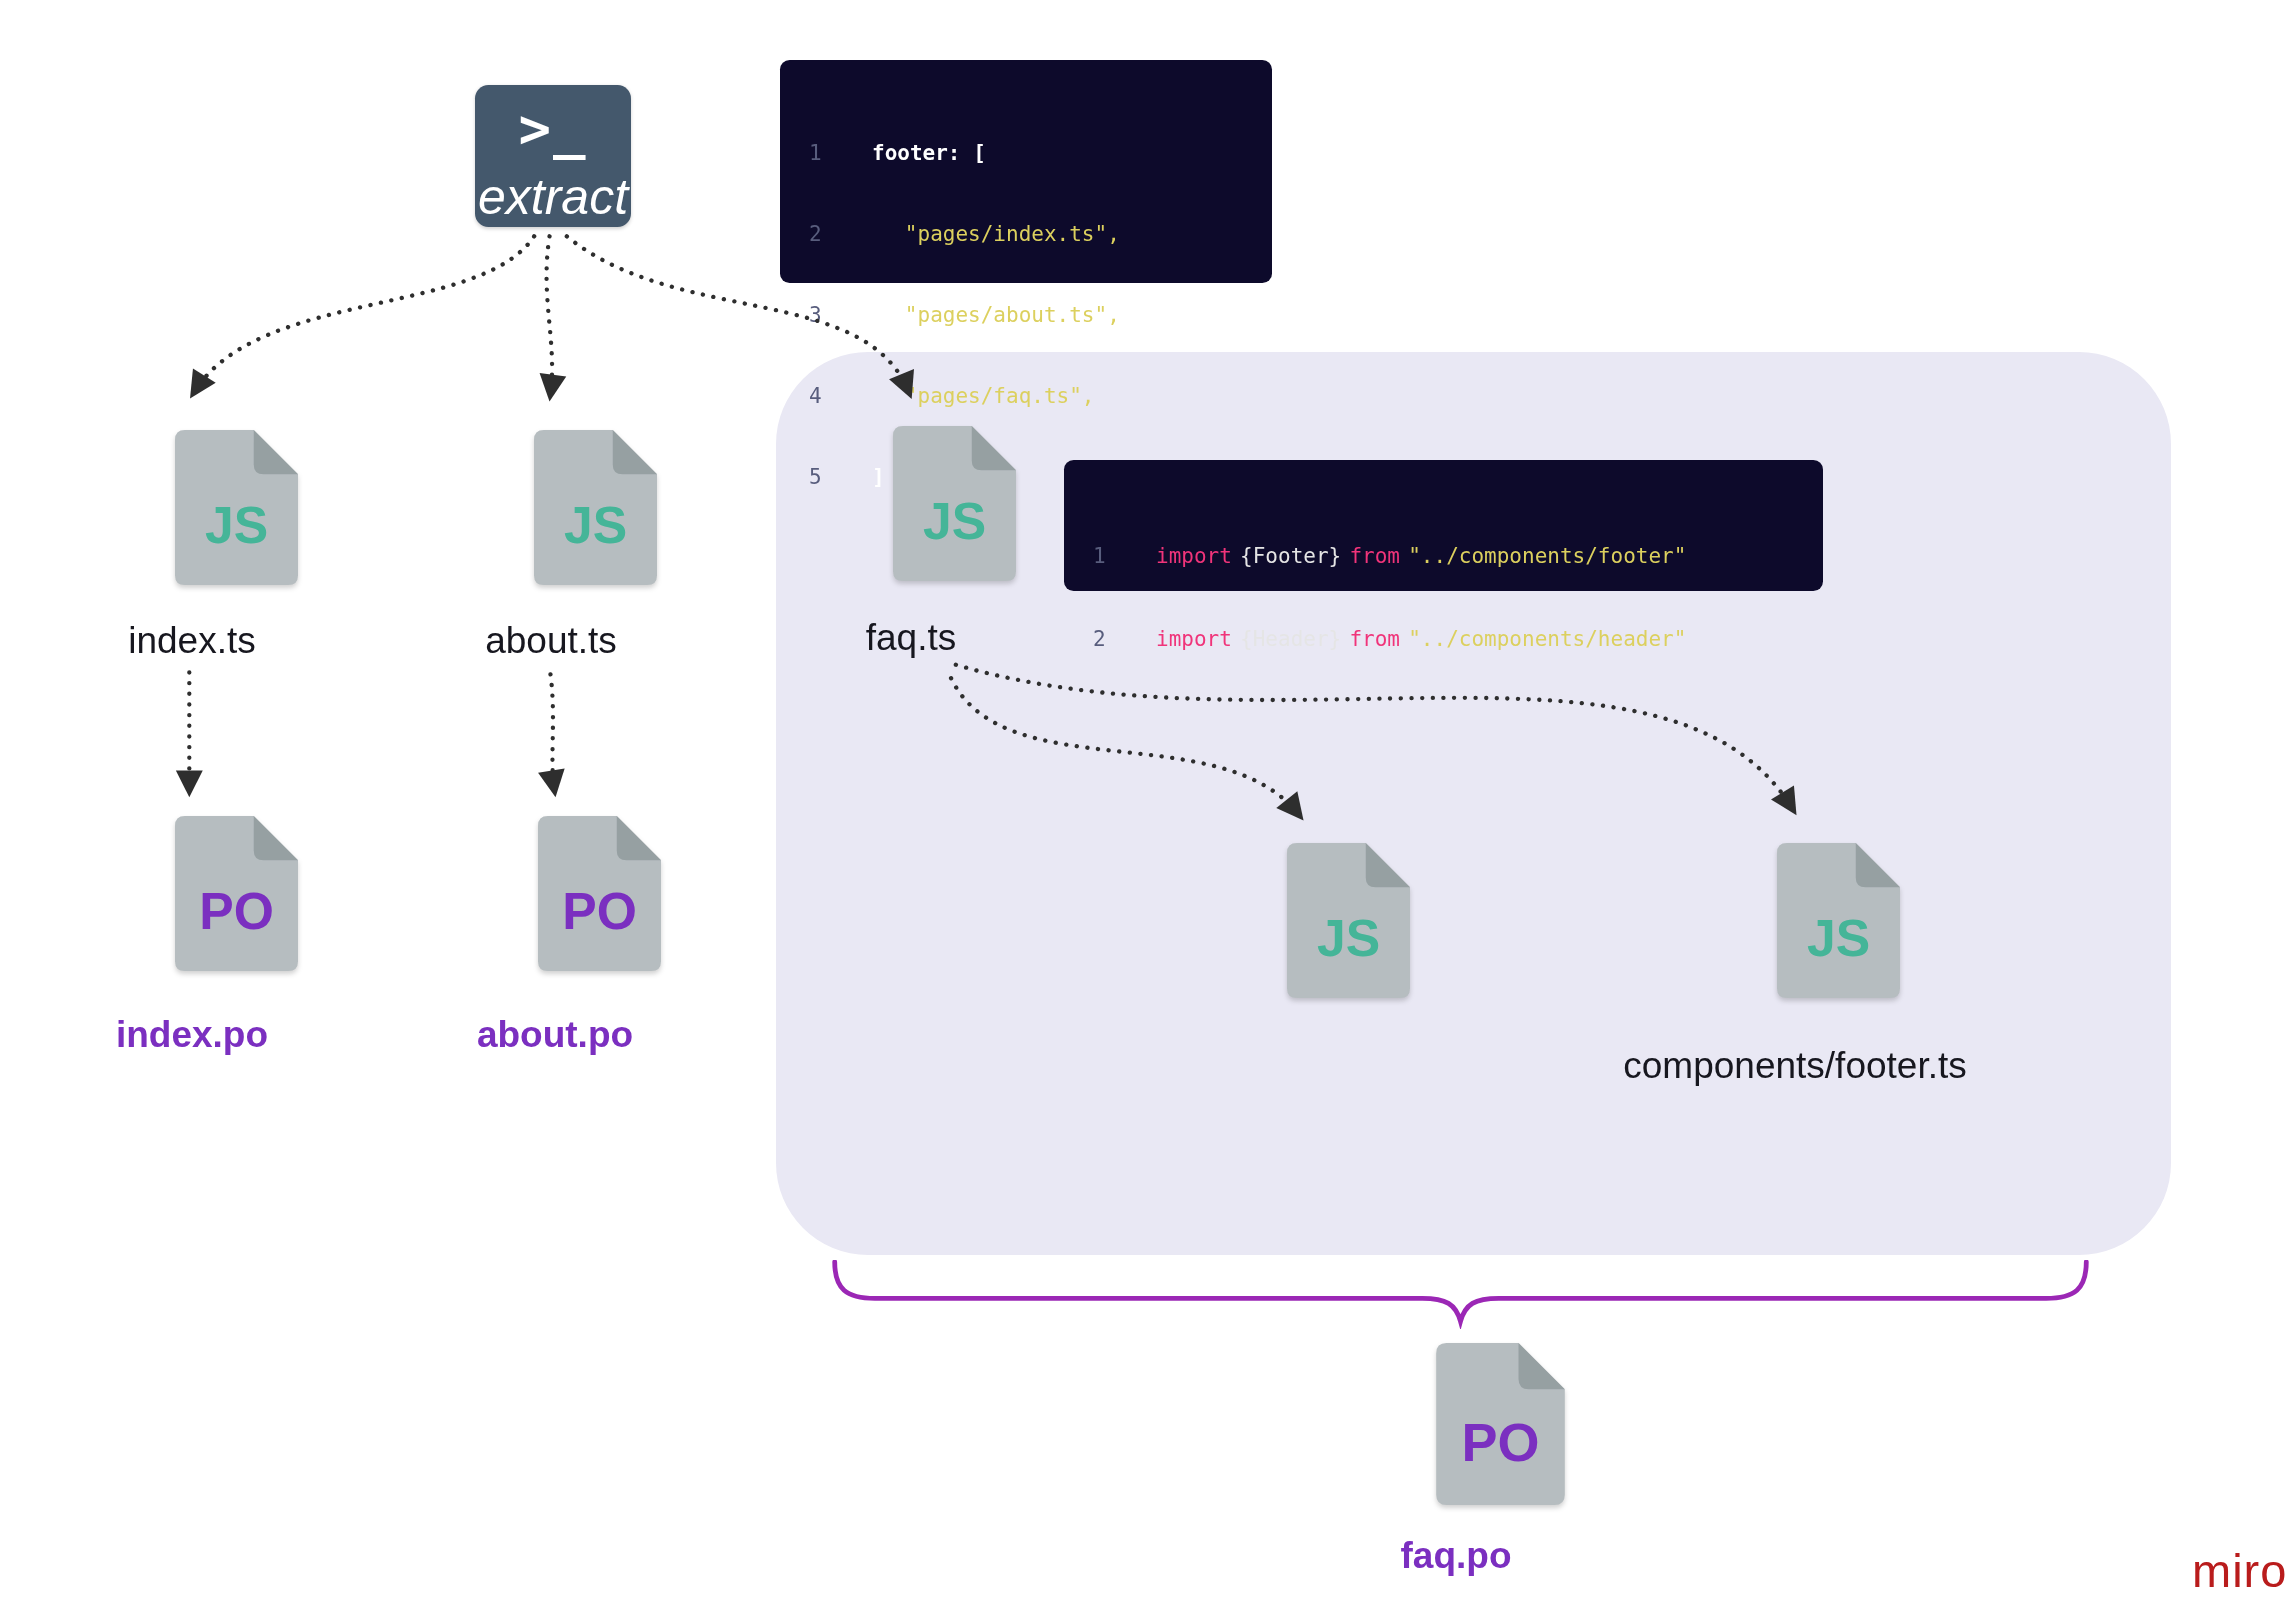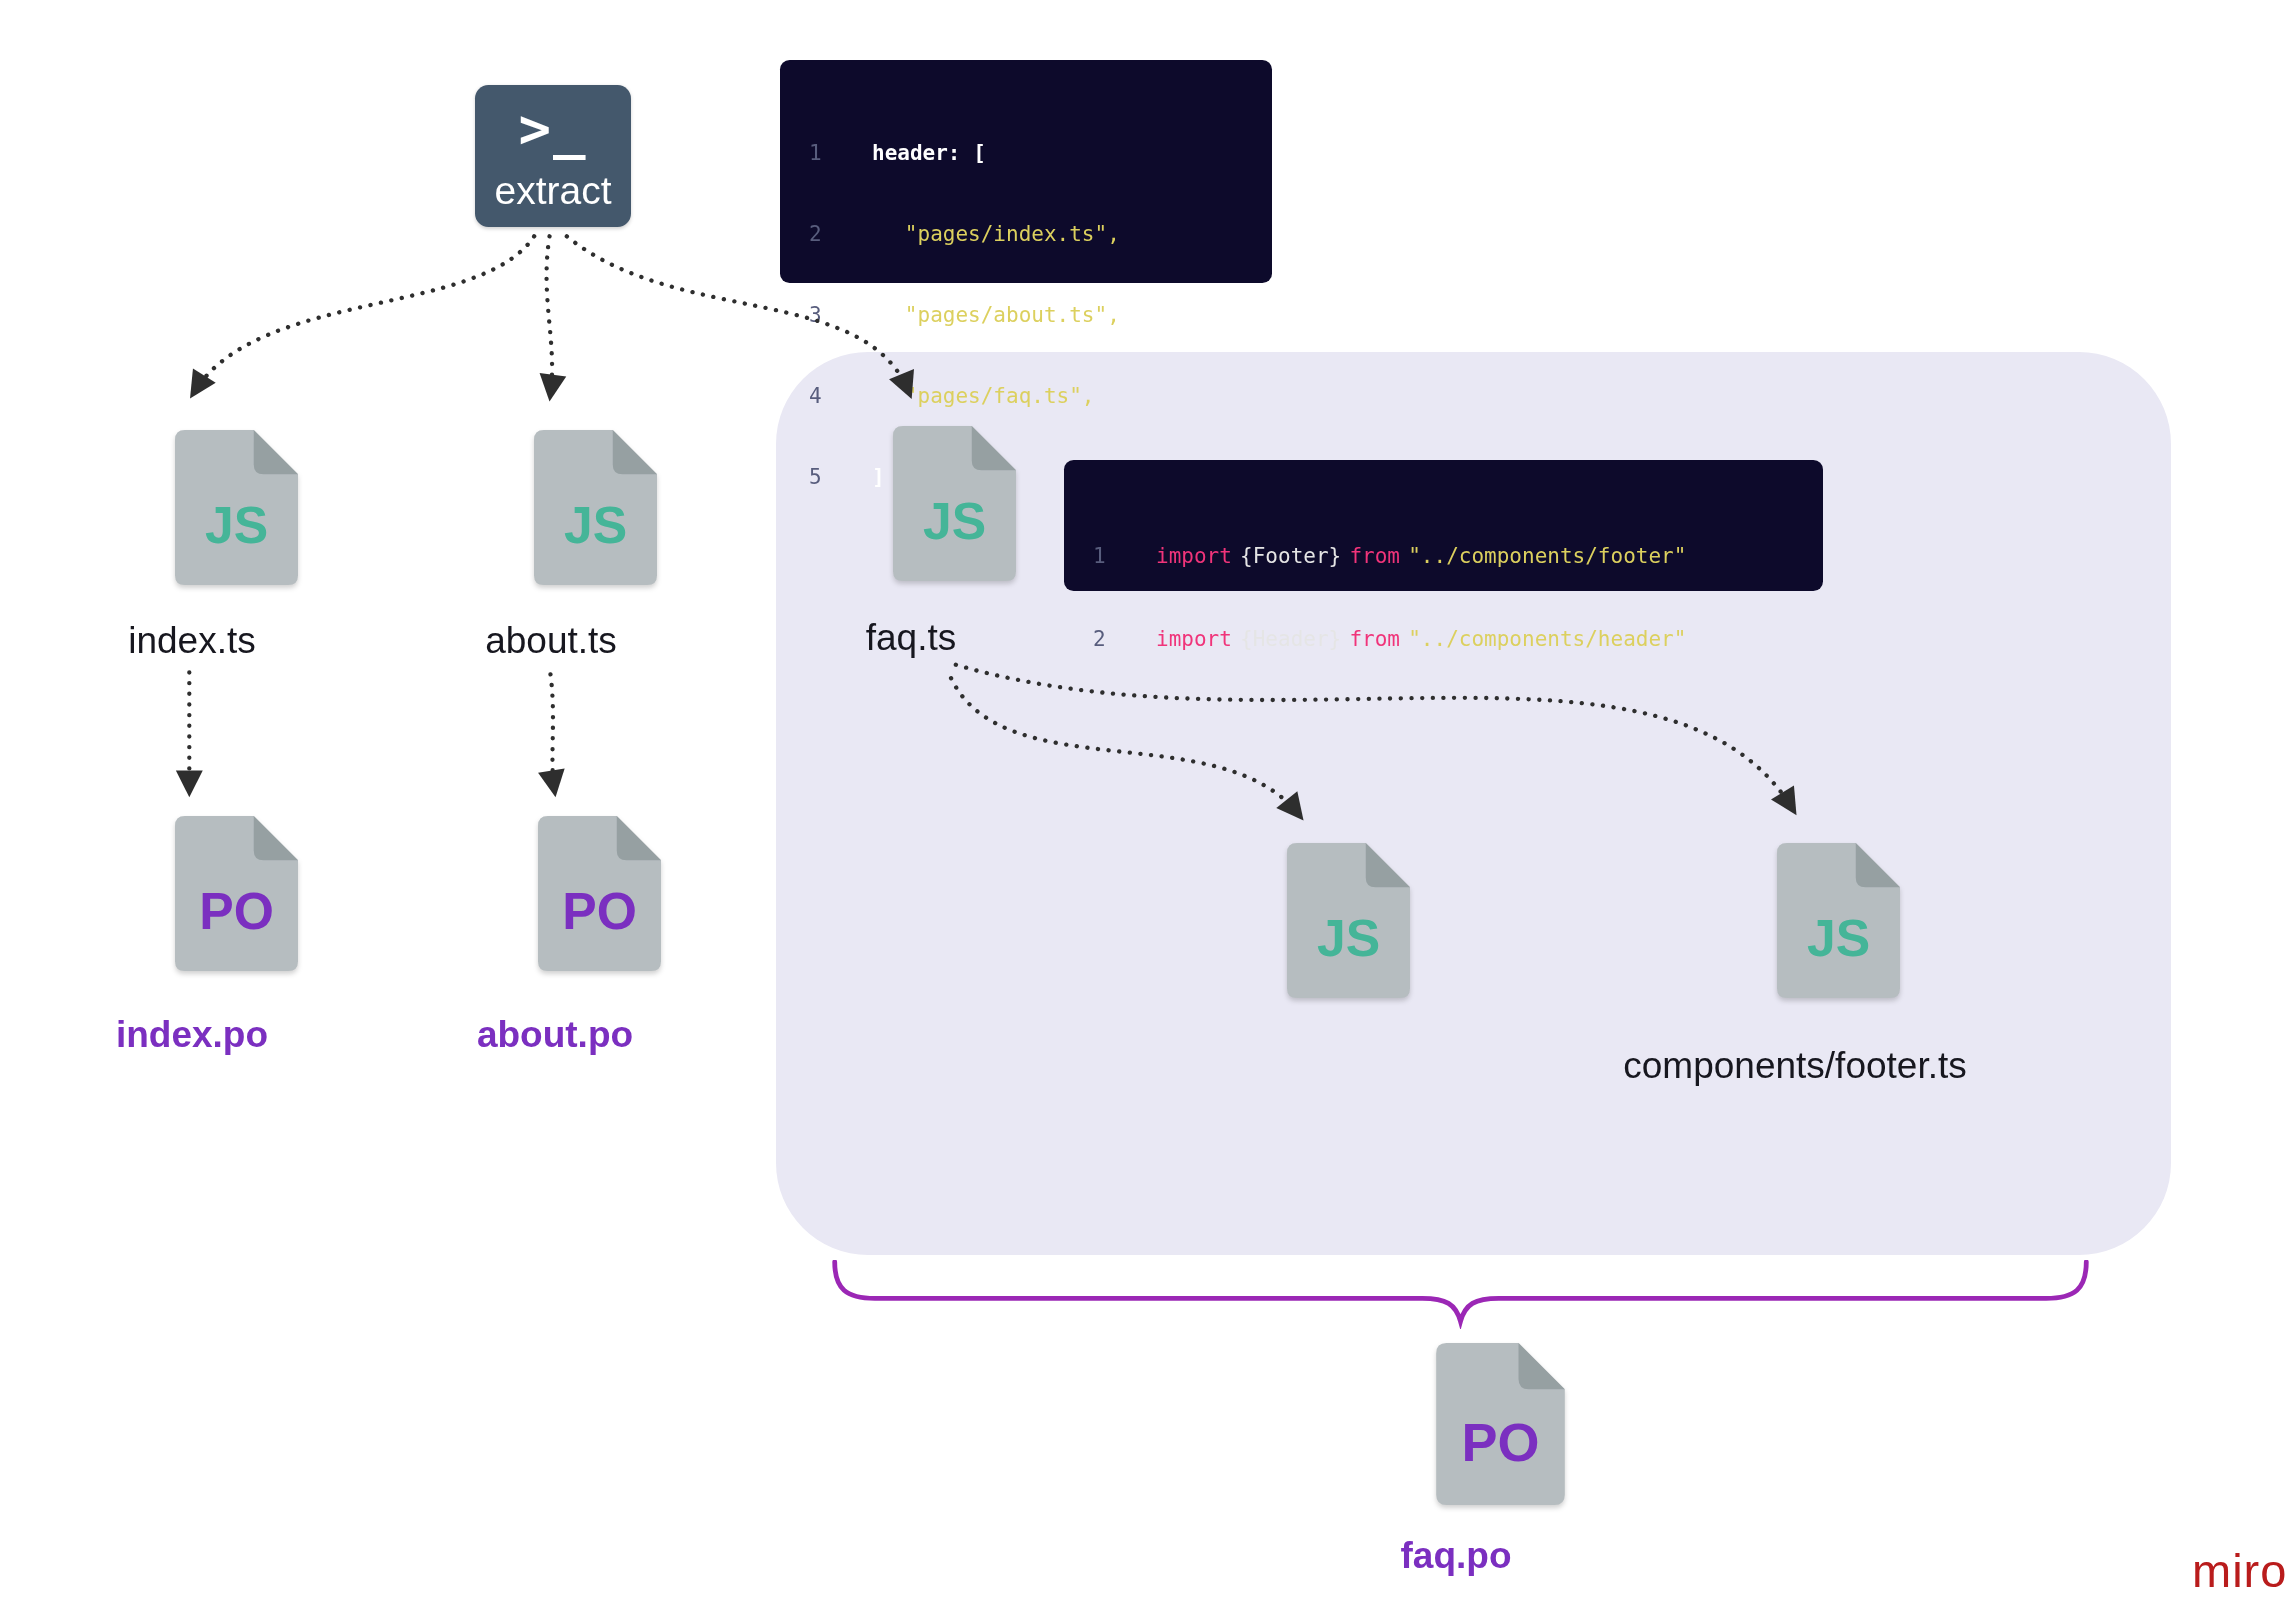--- a/index.html
+++ b/index.html
@@ -35,23 +35,24 @@
   }
   .terminal .prompt {
     font-family: "DejaVu Sans Mono", monospace;
     font-weight: bold;
     font-size: 54px;
     line-height: 63px;
     margin-top: 11.5px;
     letter-spacing: 1.9px;
   }
   .terminal .term-label {
-    font-size: 39px;
+    font-size: 50px;
     line-height: 44px;
-    margin-top: 9px;
+    margin-top: 15px;
+    font-style: italic;
   }
 
   
   .code {
     position: absolute;
     background: #0d0a2b;
     border-radius: 9.6px;
     font-family: "DejaVu Sans Mono", monospace;
     font-size: 21px;
     color: #ffffff;
@@ -112,21 +113,21 @@
 <div class="canvas">
 
   <div class="deps-container"></div>
 
   <div class="terminal">
     <div class="prompt">&gt;_</div>
     <div class="term-label">extract</div>
   </div>
 
   <div class="code code-entries">
-    <div class="code-row"><span class="ln">1</span><span class="tok white">header: [</span></div>
+    <div class="code-row"><span class="ln">1</span><span class="tok white">footer: [</span></div>
     <div class="code-row"><span class="ln">2</span><span class="tok str ind">"pages/index.ts",</span></div>
     <div class="code-row"><span class="ln">3</span><span class="tok str ind">"pages/about.ts",</span></div>
     <div class="code-row"><span class="ln">4</span><span class="tok str ind">"pages/faq.ts",</span></div>
     <div class="code-row"><span class="ln">5</span><span class="tok white">]</span></div>
   </div>
 
   <div class="code code-imports">
     <div class="code-row"><span class="ln">1</span><span class="tok kw">import</span><span class="tok plain">{Footer}</span><span class="tok kw">from</span><span class="tok str">"../components/footer"</span></div>
     <div class="code-row"><span class="ln">2</span><span class="tok kw">import</span><span class="tok plain">{Header}</span><span class="tok kw">from</span><span class="tok str">"../components/header"</span></div>
   </div>

